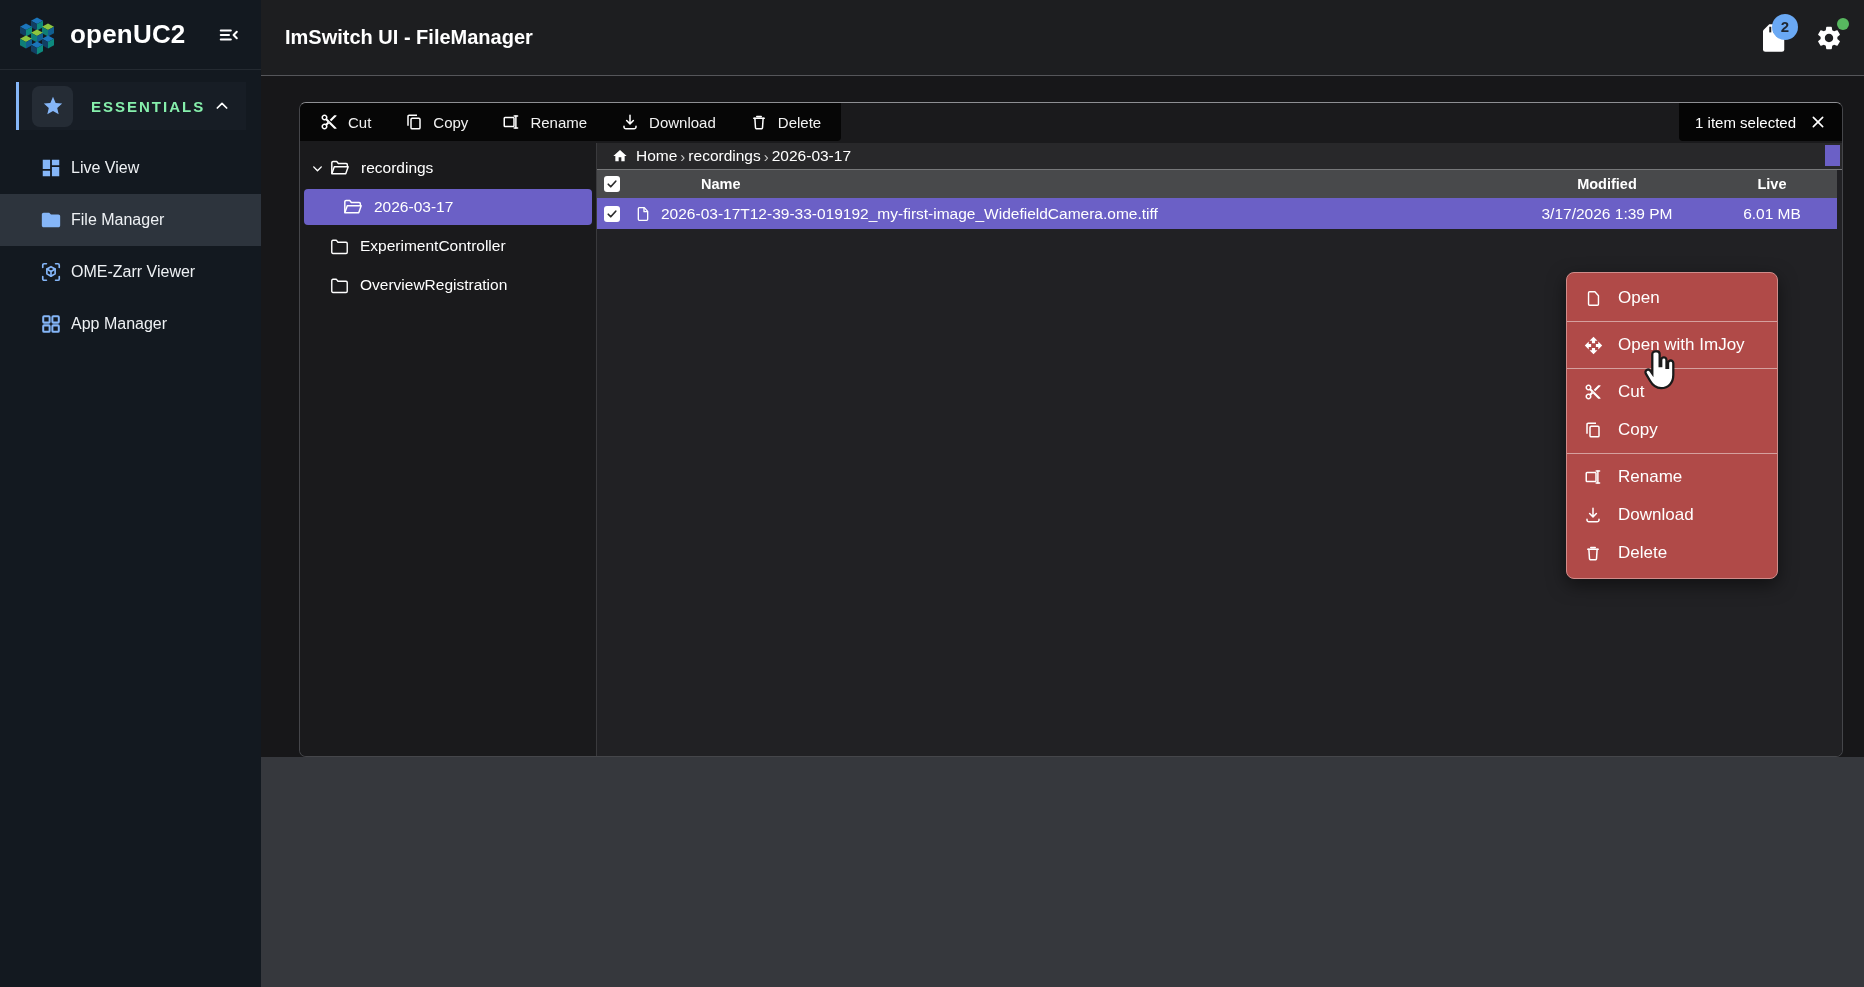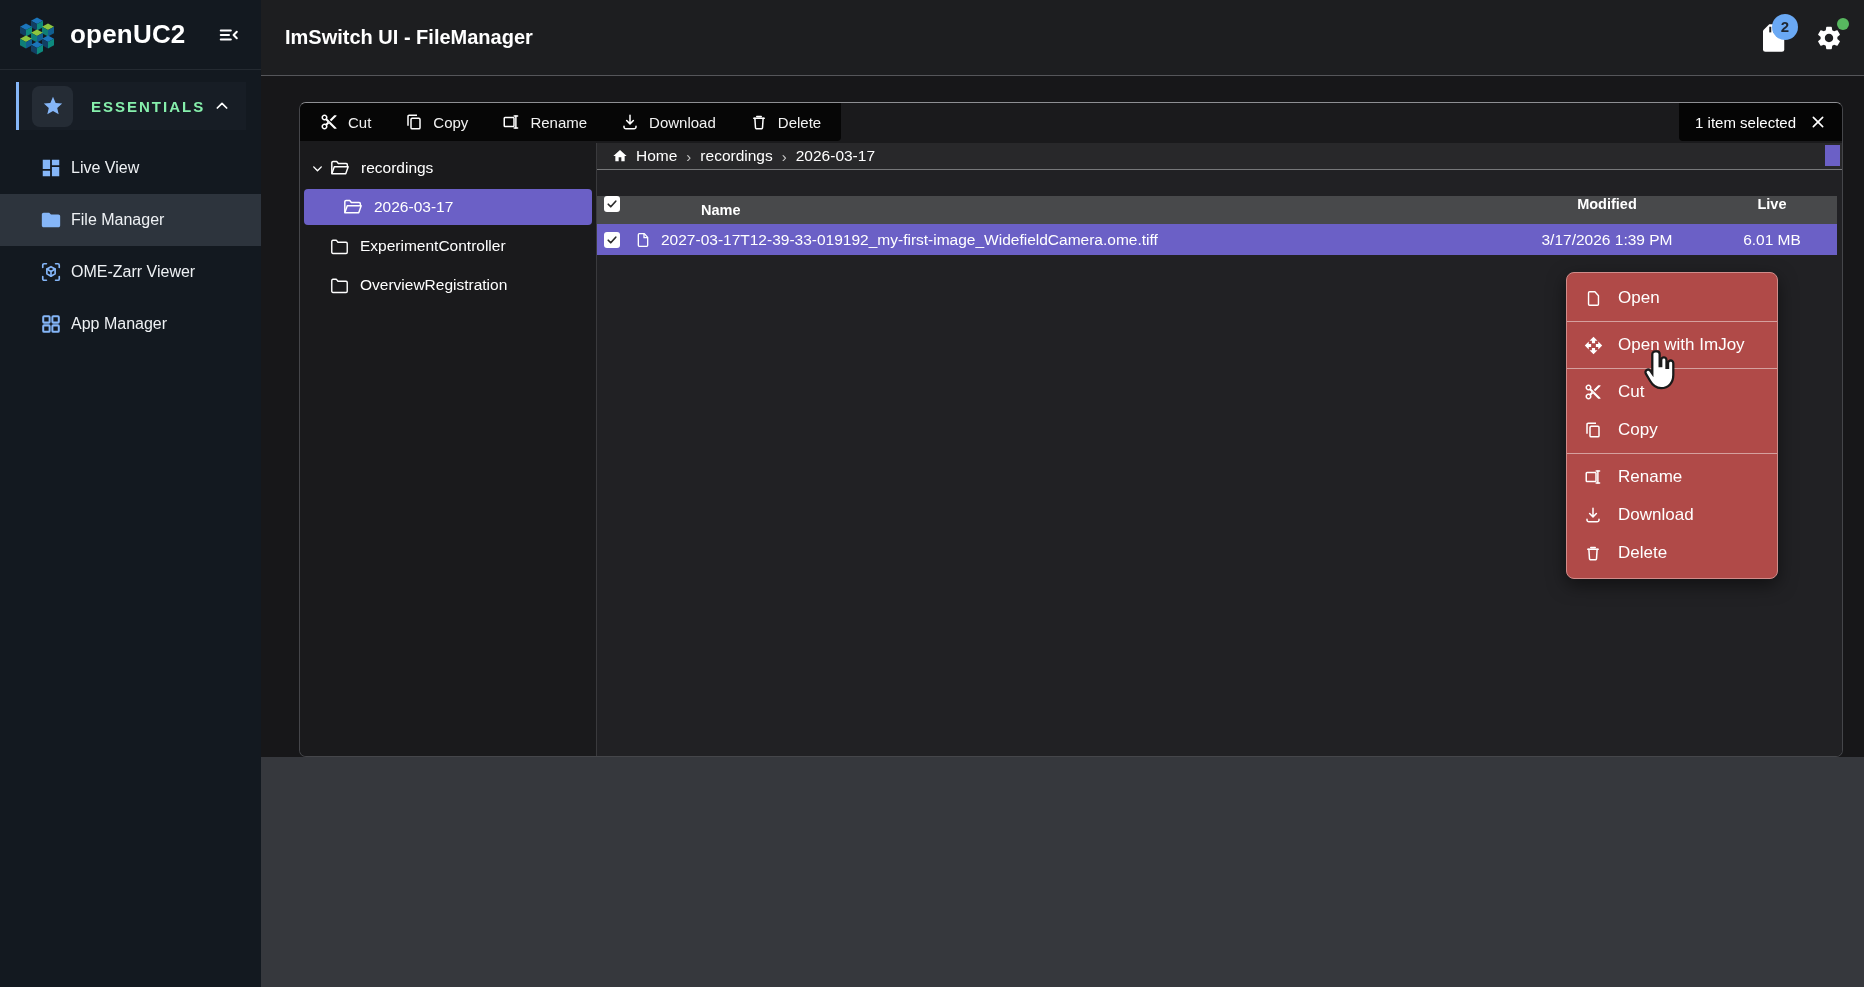--- a/index.html
+++ b/index.html
@@ -56,27 +56,27 @@
   .tree-pane { width: 297px; flex: 0 0 297px; background: #1a1a1c; border-right: 1px solid #3a3a3d; padding-top: 4px; }
   .tree-row { height: 36px; margin: 3px 4px; display: flex; align-items: center; font-size: 15.5px; cursor: pointer; border-radius: 4px; }
   .tree-row .twisty { width: 26px; display: flex; justify-content: center; }
   .tree-row .ticon { display: flex; margin-right: 11px; }
   .tree-row.selected { background: #6b60c6; }
   .tree-indent-child { width: 39px; }
   .tree-indent-leaf { width: 26px; }
 
   .list-pane { flex: 1; background: #212124; display: flex; flex-direction: column; min-width: 0; }
   .breadcrumb-bar { height: 27px; background: #28282a; border-bottom: 1px solid #77787a;
-    display: flex; align-items: center; padding-left: 15px; gap: 9px; font-size: 15.5px; position: relative; }
+    display: flex; align-items: center; padding-left: 15px; gap: 3px; font-size: 15.5px; position: relative; }
   .crumb { display: flex; align-items: center; gap: 8px; cursor: pointer; }
   .crumb-sep { color: #c9c9c9; font-size: 15px; }
   .scroll-thumb { position: absolute; right: 2px; top: 2px; width: 15px; height: 21px; background: #6b60c6; }
 
-  .table-header { height: 28px; background: #48494b; display: flex; 
-    font-size: 14.5px; font-weight: bold; margin-right: 5px; margin-top: 26px; }
+  .table-header { height: 28px; background: #48494b; display: flex; align-items: center;
+    font-size: 14.5px; font-weight: bold; margin-right: 5px; }
   .file-row { height: 31px; display: flex; align-items: center; font-size: 15.5px; margin-right: 5px; cursor: pointer; }
   .file-row.selected { background: #6b60c6; }
   .col-check { width: 30px; flex: 0 0 30px; display: flex; justify-content: center; }
   .col-name { flex: 1; display: flex; align-items: center; min-width: 0; }
   .col-name.header-cell { padding-left: 74px; }
   .col-name .ficon { margin: 0 10px 0 8px; display: flex; }
   .col-mod { width: 200px; flex: 0 0 200px; text-align: center; }
   .col-size { width: 130px; flex: 0 0 130px; text-align: center; }
   .checkbox { width: 16px; height: 16px; background: #ffffff; border-radius: 3px;
     display: flex; align-items: center; justify-content: center; cursor: pointer; }
@@ -369,21 +369,21 @@
                     </svg>
                 </span>
               </span>
               <span class="col-name">
                 <span class="ficon">
                   <svg width="16" height="18" viewBox="0 0 24 24" fill="none" stroke="#ffffff" stroke-width="2" stroke-linejoin="round">
                       <path d="M14 2.5H6.5A1.5 1.5 0 0 0 5 4v16a1.5 1.5 0 0 0 1.5 1.5h11A1.5 1.5 0 0 0 19 20V8l-5-5.5z"></path>
                       <path d="M13.5 3v5.5H19"></path>
                     </svg>
                 </span>
-                <span>2027-03-17T12-39-33-019192_my-first-image_WidefieldCamera.ome.tiff</span>
+                <span>2026-03-17T12-39-33-019192_my-first-image_WidefieldCamera.ome.tiff</span>
               </span>
               <span class="col-mod">3/17/2026 1:39 PM</span>
               <span class="col-size">6.01 MB</span>
             </div>
 
             <div class="list-empty"></div>
           </div>
         </div>
       </div>
 

